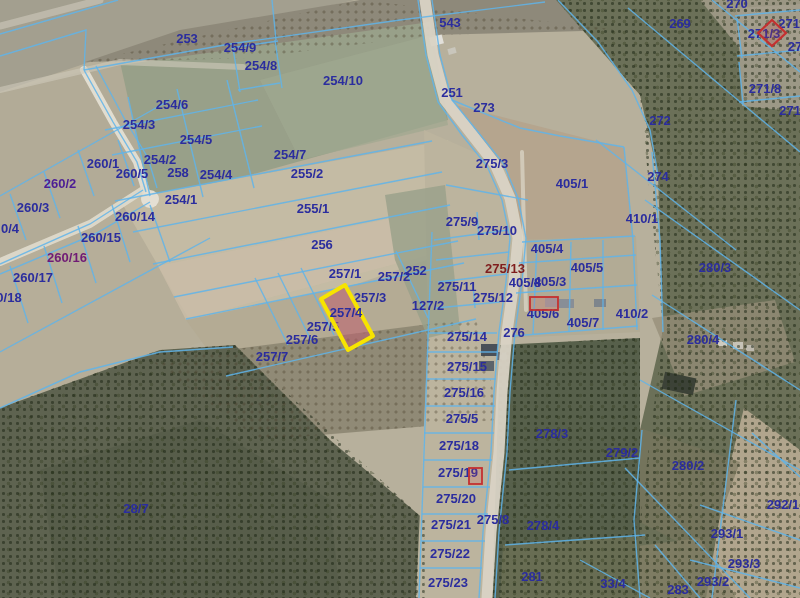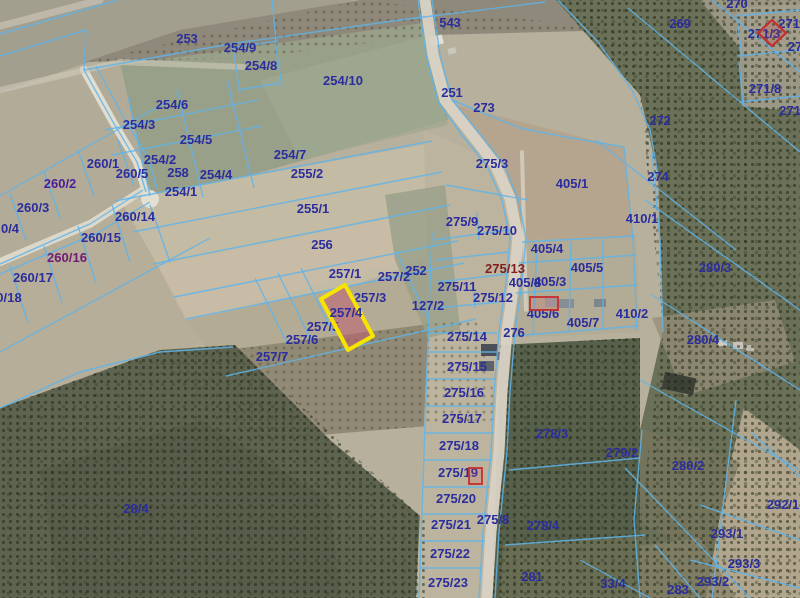--- a/index.html
+++ b/index.html
@@ -205,21 +205,21 @@
       <div class="lbl" style="left: 172px; top: 104px; color: rgb(43, 45, 158);">254/6</div>
       <div class="lbl" style="left: 139px; top: 124px; color: rgb(43, 45, 158);">254/3</div>
       <div class="lbl" style="left: 196px; top: 139px; color: rgb(43, 45, 158);">254/5</div>
       <div class="lbl" style="left: 250px; top: 154px; color: rgb(43, 45, 158); margin-left: 40px;">254/7</div>
       <div class="lbl" style="left: 160px; top: 159px; color: rgb(43, 45, 158);">254/2</div>
       <div class="lbl" style="left: 103px; top: 163px; color: rgb(43, 45, 158);">260/1</div>
       <div class="lbl" style="left: 132px; top: 173px; color: rgb(43, 45, 158);">260/5</div>
       <div class="lbl" style="left: 146px; top: 172px; color: rgb(43, 45, 158); margin-left: 32px;">258</div>
       <div class="lbl" style="left: 216px; top: 174px; color: rgb(43, 45, 158);">254/4</div>
       <div class="lbl" style="left: 307px; top: 173px; color: rgb(43, 45, 158);">255/2</div>
-      <div class="lbl" style="left: 181px; top: 191px; color: rgb(43, 45, 158); text-align: right;">254/1</div>
+      <div class="lbl" style="left: 181px; top: 199px; color: rgb(43, 45, 158); text-align: right;">254/1</div>
       <div class="lbl" style="left: 60px; top: 183px; color: #4c1d95;">260/2</div>
       <div class="lbl" style="left: 33px; top: 207px; color: rgb(43, 45, 158);">260/3</div>
       <div class="lbl" style="left: 10px; top: 228px; color: rgb(43, 45, 158);">0/4</div>
       <div class="lbl" style="left: 135px; top: 216px; color: rgb(43, 45, 158);">260/14</div>
       <div class="lbl" style="left: 101px; top: 237px; color: rgb(43, 45, 158);">260/15</div>
       <div class="lbl" style="left: 67px; top: 257px; color: #701a75;">260/16</div>
       <div class="lbl" style="left: 33px; top: 277px; color: rgb(43, 45, 158);">260/17</div>
       <div class="lbl" style="left: 9px; top: 297px; color: rgb(43, 45, 158);">0/18</div>
       <div class="lbl" style="left: 492px; top: 163px; color: rgb(43, 45, 158);">275/3</div>
       <div class="lbl" style="left: 572px; top: 183px; color: rgb(43, 45, 158);">405/1</div>
@@ -245,28 +245,28 @@
       <div class="lbl" style="left: 632px; top: 313px; color: rgb(43, 45, 158);">410/2</div>
       <div class="lbl" style="left: 715px; top: 267px; color: rgb(43, 45, 158);">280/3</div>
       <div class="lbl" style="left: 323px; top: 326px; color: rgb(43, 45, 158);">257/5</div>
       <div class="lbl" style="left: 514px; top: 332px; color: rgb(43, 45, 158);">276</div>
       <div class="lbl" style="left: 467px; top: 336px; color: rgb(43, 45, 158);">275/14</div>
       <div class="lbl" style="left: 302px; top: 339px; color: rgb(43, 45, 158);">257/6</div>
       <div class="lbl" style="left: 703px; top: 339px; color: rgb(43, 45, 158);">280/4</div>
       <div class="lbl" style="left: 272px; top: 356px; color: rgb(43, 45, 158);">257/7</div>
       <div class="lbl" style="left: 467px; top: 366px; color: rgb(43, 45, 158);">275/15</div>
       <div class="lbl" style="left: 464px; top: 392px; color: rgb(43, 45, 158);">275/16</div>
-      <div class="lbl" style="left: 462px; top: 418px; color: rgb(43, 45, 158);">275/17</div>
+      <div class="lbl" style="left: 462px; top: 418px; color: rgb(43, 45, 158);">275/5</div>
       <div class="lbl" style="left: 552px; top: 433px; color: rgb(43, 45, 158);">278/3</div>
       <div class="lbl" style="left: 459px; top: 445px; color: rgb(43, 45, 158);">275/18</div>
       <div class="lbl" style="left: 622px; top: 452px; color: rgb(43, 45, 158);">279/2</div>
       <div class="lbl" style="left: 688px; top: 465px; color: rgb(43, 45, 158);">280/2</div>
       <div class="lbl" style="left: 458px; top: 472px; color: rgb(43, 45, 158);">275/19</div>
       <div class="lbl" style="left: 456px; top: 498px; color: rgb(43, 45, 158);">275/20</div>
-      <div class="lbl" style="left: 136px; top: 508px; color: rgb(43, 45, 158);">28/4</div>
+      <div class="lbl" style="left: 136px; top: 508px; color: rgb(43, 45, 158);">28/7</div>
       <div class="lbl" style="left: 783px; top: 504px; color: rgb(43, 45, 158);">292/1</div>
       <div class="lbl" style="left: 451px; top: 524px; color: rgb(43, 45, 158);">275/21</div>
       <div class="lbl" style="left: 493px; top: 519px; color: rgb(43, 45, 158);">275/8</div>
       <div class="lbl" style="left: 543px; top: 525px; color: rgb(43, 45, 158);">278/4</div>
       <div class="lbl" style="left: 727px; top: 533px; color: rgb(43, 45, 158);">293/1</div>
       <div class="lbl" style="left: 450px; top: 553px; color: rgb(43, 45, 158);">275/22</div>
       <div class="lbl" style="left: 744px; top: 563px; color: rgb(43, 45, 158);">293/3</div>
       <div class="lbl" style="left: 532px; top: 576px; color: rgb(43, 45, 158);">281</div>
       <div class="lbl" style="left: 448px; top: 582px; color: rgb(43, 45, 158);">275/23</div>
       <div class="lbl" style="left: 613px; top: 583px; color: rgb(43, 45, 158);">33/4</div>

